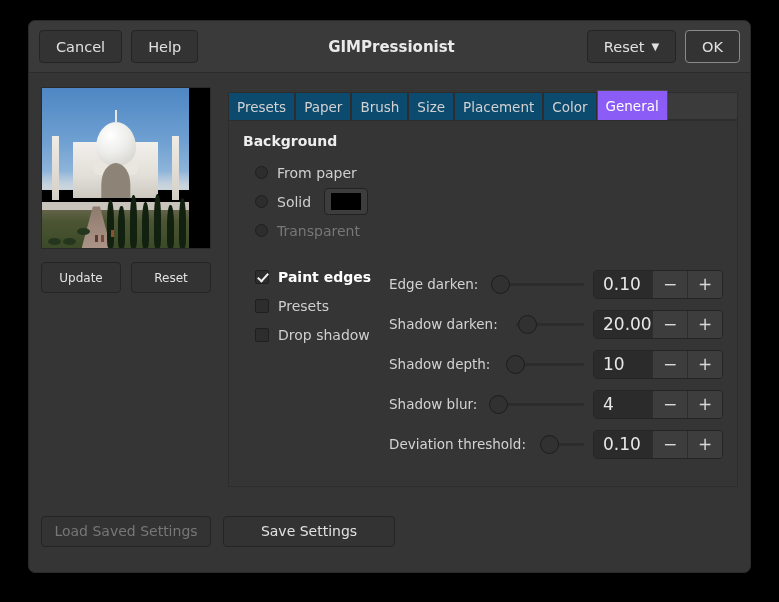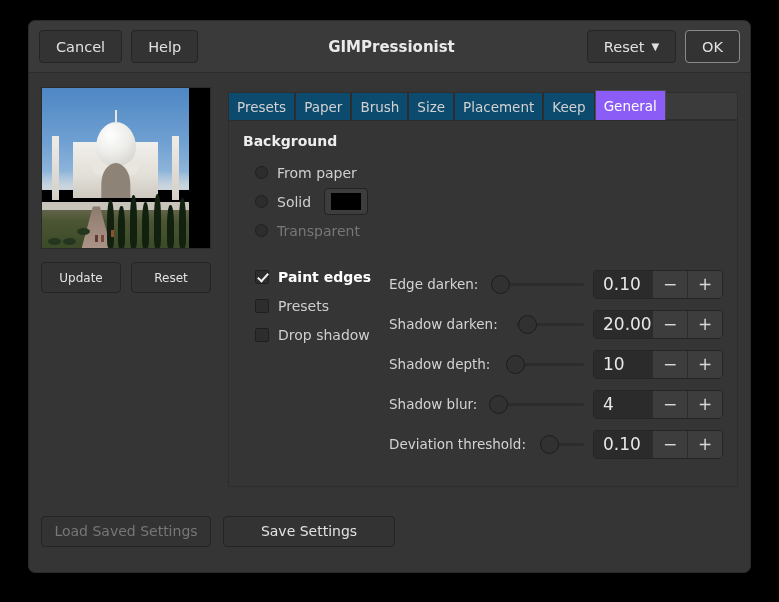--- a/index.html
+++ b/index.html
@@ -397,21 +397,21 @@
           <div class="tab">
             <span>Brush</span>
           </div>
           <div class="tab">
             <span>Size</span>
           </div>
           <div class="tab">
             <span>Placement</span>
           </div>
           <div class="tab">
-            <span>Keep</span>
+            <span>Color</span>
           </div>
           <div class="tab active">
             <span>General</span>
           </div>
           <div id="tab-filler"></div>
         </div>
       <div id="panel">
         <div id="bg-title">Background</div>
         <div id="radio-list">
             <div class="radio-row">

